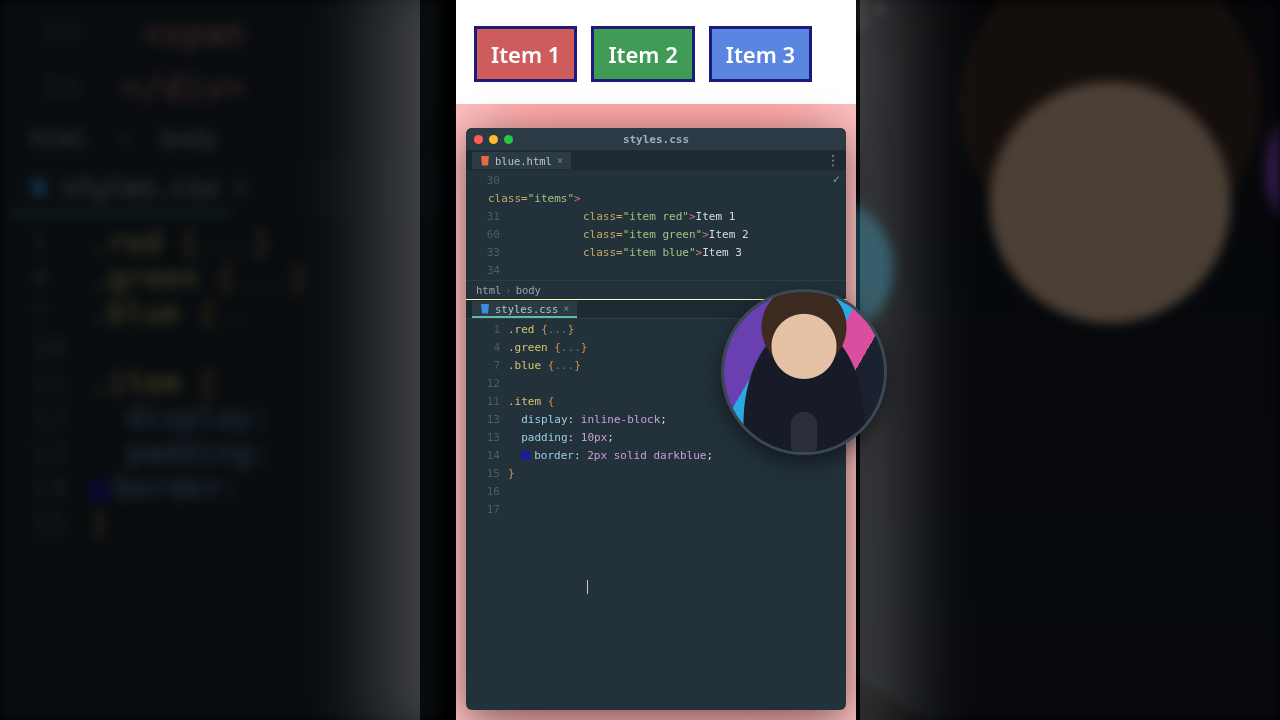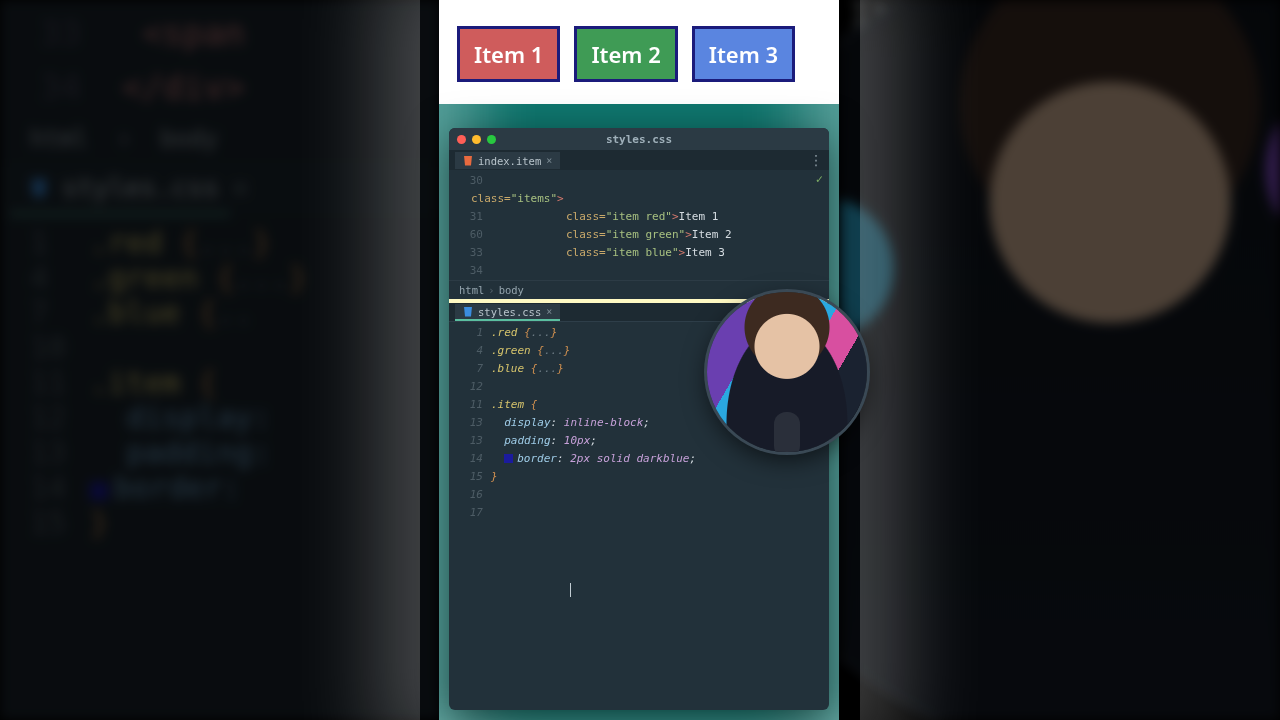--- a/index.html
+++ b/index.html
@@ -19,21 +19,21 @@
   .bg-right{position:absolute;right:0;top:0;width:440px;height:720px;overflow:hidden;}
   .bg-right .face{position:absolute;left:-140px;top:-60px;width:820px;height:820px;border-radius:50%;
     background:
       radial-gradient(circle at 50% 32%, #d9b79a 0 120px, transparent 121px),
       radial-gradient(circle at 50% 20%, #3b2a22 0 150px, transparent 151px),
       radial-gradient(circle at 80% 28%, #8a4fd6 0 90px, transparent 91px),
       radial-gradient(circle at 15% 40%, #2fb8e6 0 70px, transparent 71px),
       linear-gradient(#0c121a,#141b26);
     box-shadow:inset 0 0 0 4px #2a3440;}
   
-  .center-wrap{position:absolute;left:439px;top:0;width:400px;height:720px;background:#0f766e;
+  .center-wrap{position:absolute;left:456px;top:0;width:400px;height:720px;background:#fca5a5;
     box-shadow:-60px 0 60px -20px rgba(255,255,255,.3) inset,60px 0 60px -20px rgba(255,255,255,.3) inset;}
   .halo{position:absolute;left:420px;top:0;width:440px;height:720px;pointer-events:none;
     box-shadow:0 0 80px 40px rgba(255,255,255,.25);}
   
   .preview{background:#fff;padding:26px 18px 22px;display:flex;gap:14px;}
   .box{padding:10px 14px;border:3px solid #1b1b7b;font:600 22px system-ui,sans-serif;color:#fff;}
   .box.red{background:#cf5c5c;}
   .box.green{background:#3f9b55;}
   .box.blue{background:#5a85e0;}
   
@@ -51,27 +51,27 @@
   .ficon.css{background:#3a8de0;clip-path:polygon(10% 0,90% 0,80% 100%,20% 100%);}
   .tab .x{color:#7a8a93;font-size:10px;}
   .tabs .more{position:absolute;right:6px;color:#8a99a1;font-size:14px;}
   .code-area{position:relative;padding:2px 0 0 0;}
   .gut{display:inline-block;width:34px;text-align:right;padding-right:8px;color:#4d5c65;}
   .line{white-space:pre;line-height:18px;font-size:11px;}
   .tk-tag{color:#d77a6e;} .tk-attr{color:#c9a96a;margin-left:22px;} .tk-str{color:#a7c080;} .tk-txt{color:#d6dde2;}
   .tk-sel{color:#d6c46c;} .tk-brace{color:#d09050;} .tk-prop{color:#9ecbe6;} .tk-val{color:#c6a0d8;}
   .tk-dim{color:#6b7a83;}
   .check{position:absolute;right:6px;top:2px;color:#7fae66;font-size:12px;}
-  .breadcrumb{padding:3px 10px;font-size:10.5px;color:#94a4ad;background:#22313a;border-top:1px solid #2c3b45;border-bottom:4px solid #fef9c3;}
+  .breadcrumb{padding:3px 10px;font-size:10.5px;color:#94a4ad;background:#22313a;border-top:1px solid #2c3b45;border-bottom:1px solid #fef9c3;}
   .breadcrumb .sep{color:#56646d;margin:0 4px;}
   .tabs2{height:18px;background:#1d2a32;display:flex;align-items:center;padding-left:6px;border-bottom:1px solid #2e3e49;}
   .tabs2 .tab{background:#2b3a44;border-bottom:2px solid #5bbfa0;padding:1px 8px;}
   .swatch{display:inline-block;width:9px;height:9px;background:#1b1b9e;margin-right:4px;vertical-align:-1px;}
   .cursor{display:inline-block;width:1px;height:14px;background:#c3cdd3;vertical-align:-3px;}
-  .pane2{min-height:300px;font-style:italic;}
+  .pane2{min-height:300px;}
   
   .cam{position:absolute;right:-28px;top:292px;width:160px;height:160px;border-radius:50%;overflow:hidden;
     box-shadow:0 0 0 3px #3a4955,0 8px 24px rgba(0,0,0,.6);
     background:
       radial-gradient(circle at 50% 34%, #e5c2a5 0 32px, transparent 33px),
       radial-gradient(circle at 50% 22%, #3d2a20 0 42px, transparent 43px),
       radial-gradient(ellipse at 50% 82%, #171b28 0 60px, transparent 61px),
       linear-gradient(120deg,#6a3fb0 0 30%,#2aa8e0 30% 55%,#d84fa0 55% 70%,#1a2230 70% 100%);}
   .mic{position:absolute;left:50%;bottom:-6px;transform:translateX(-50%);width:26px;height:46px;background:#2a2f3a;border-radius:12px;}
 </style>
@@ -123,21 +123,21 @@
         <span class="dot r"></span>
         <span class="dot y"></span>
         <span class="dot g"></span>
       </div>
       <div class="tl-title">styles.css</div>
     </div>
 
     <div class="tabs">
       <div class="tab active">
         <span class="ficon html"></span>
-        <span>index.item</span>
+        <span>blue.html</span>
         <span class="x">×</span>
       </div>
       <span class="more">⋮</span>
     </div>
 
     <div class="code-area" id="html-pane" style="position:relative">
       <span class="check">✓</span>
     <div class="line"><span class="gut">30</span>    <span class="tk-tag"><div <="" span=""><span class="tk-attr">class=</span><span class="tk-str">"items"</span><span class="tk-tag">&gt;</span></div></span></div>
         <div class="line"><span class="gut">31</span>        <span class="tk-tag"><span <="" span=""><span class="tk-attr">class=</span><span class="tk-str">"item red"</span><span class="tk-tag">&gt;</span><span class="tk-txt">Item 1</span><span class="tk-tag"></span></span></span></div>
         <div class="line"><span class="gut">60</span>        <span class="tk-tag"><span <="" span=""><span class="tk-attr">class=</span><span class="tk-str">"item green"</span><span class="tk-tag">&gt;</span><span class="tk-txt">Item 2</span><span class="tk-tag"></span></span></span></div>

